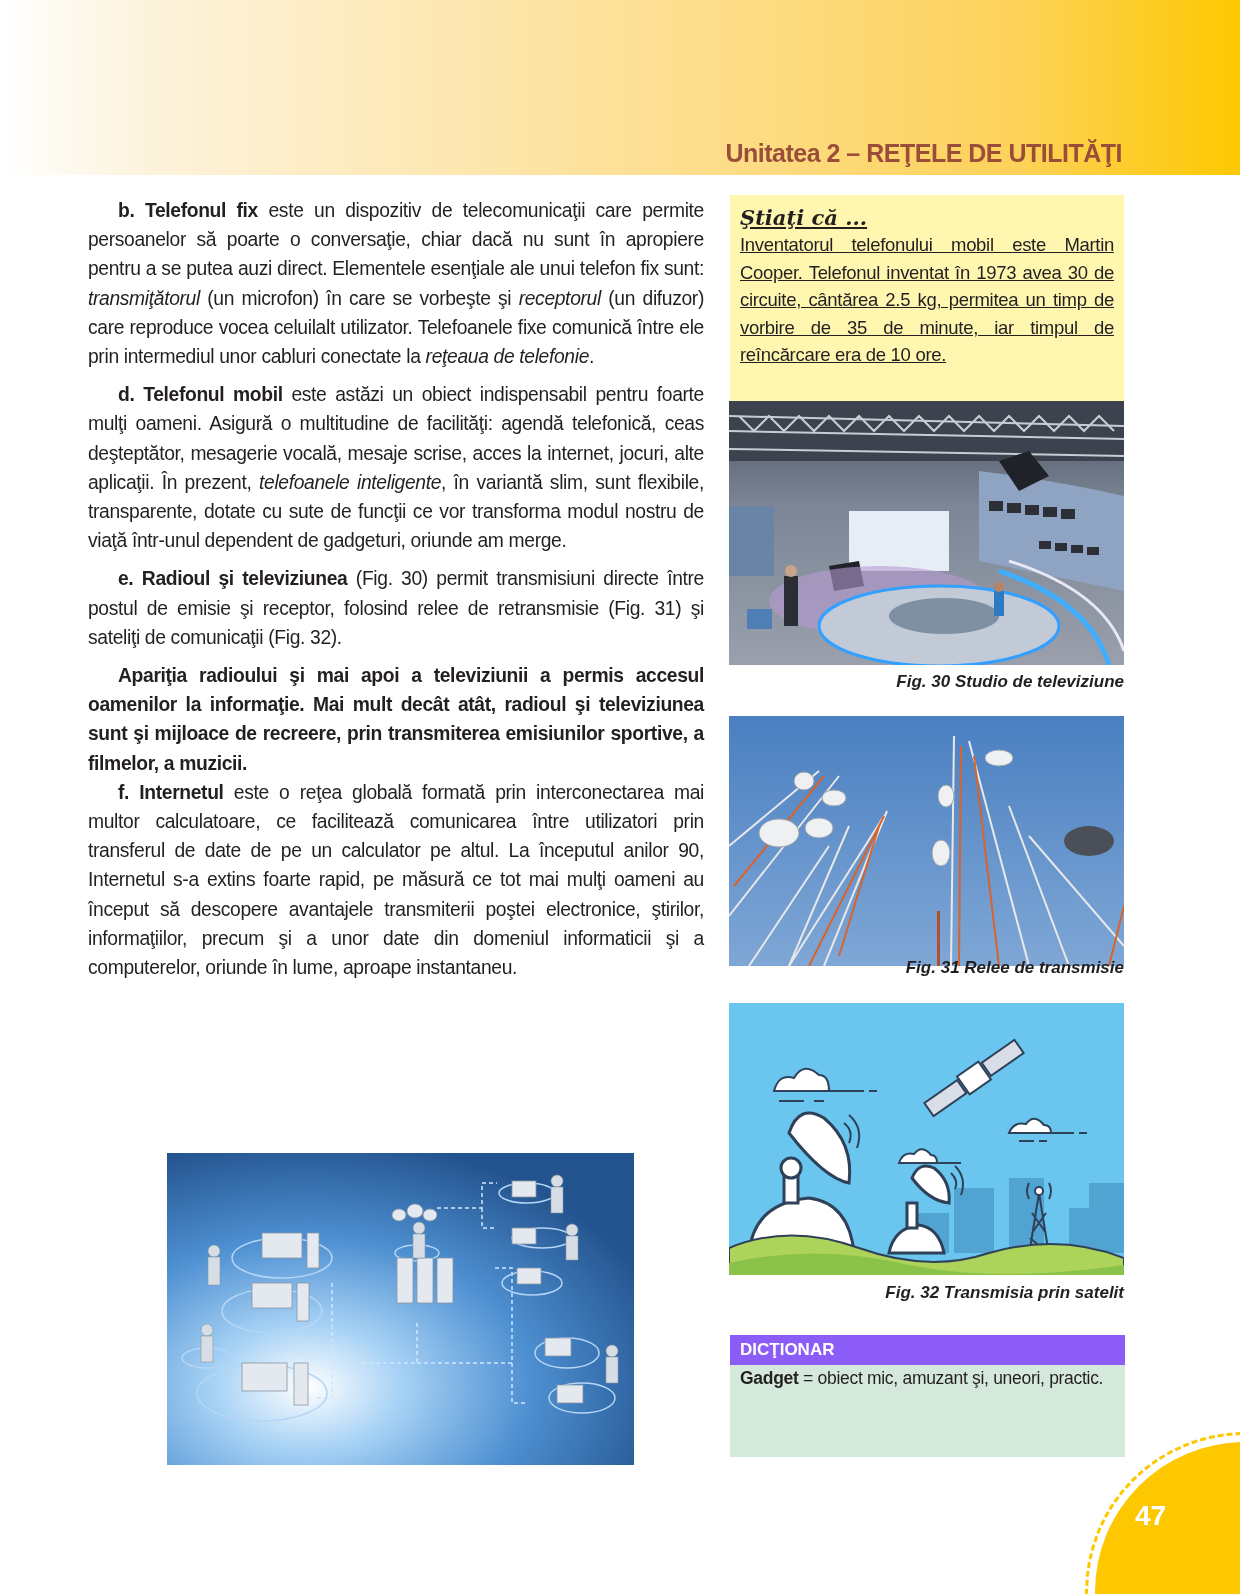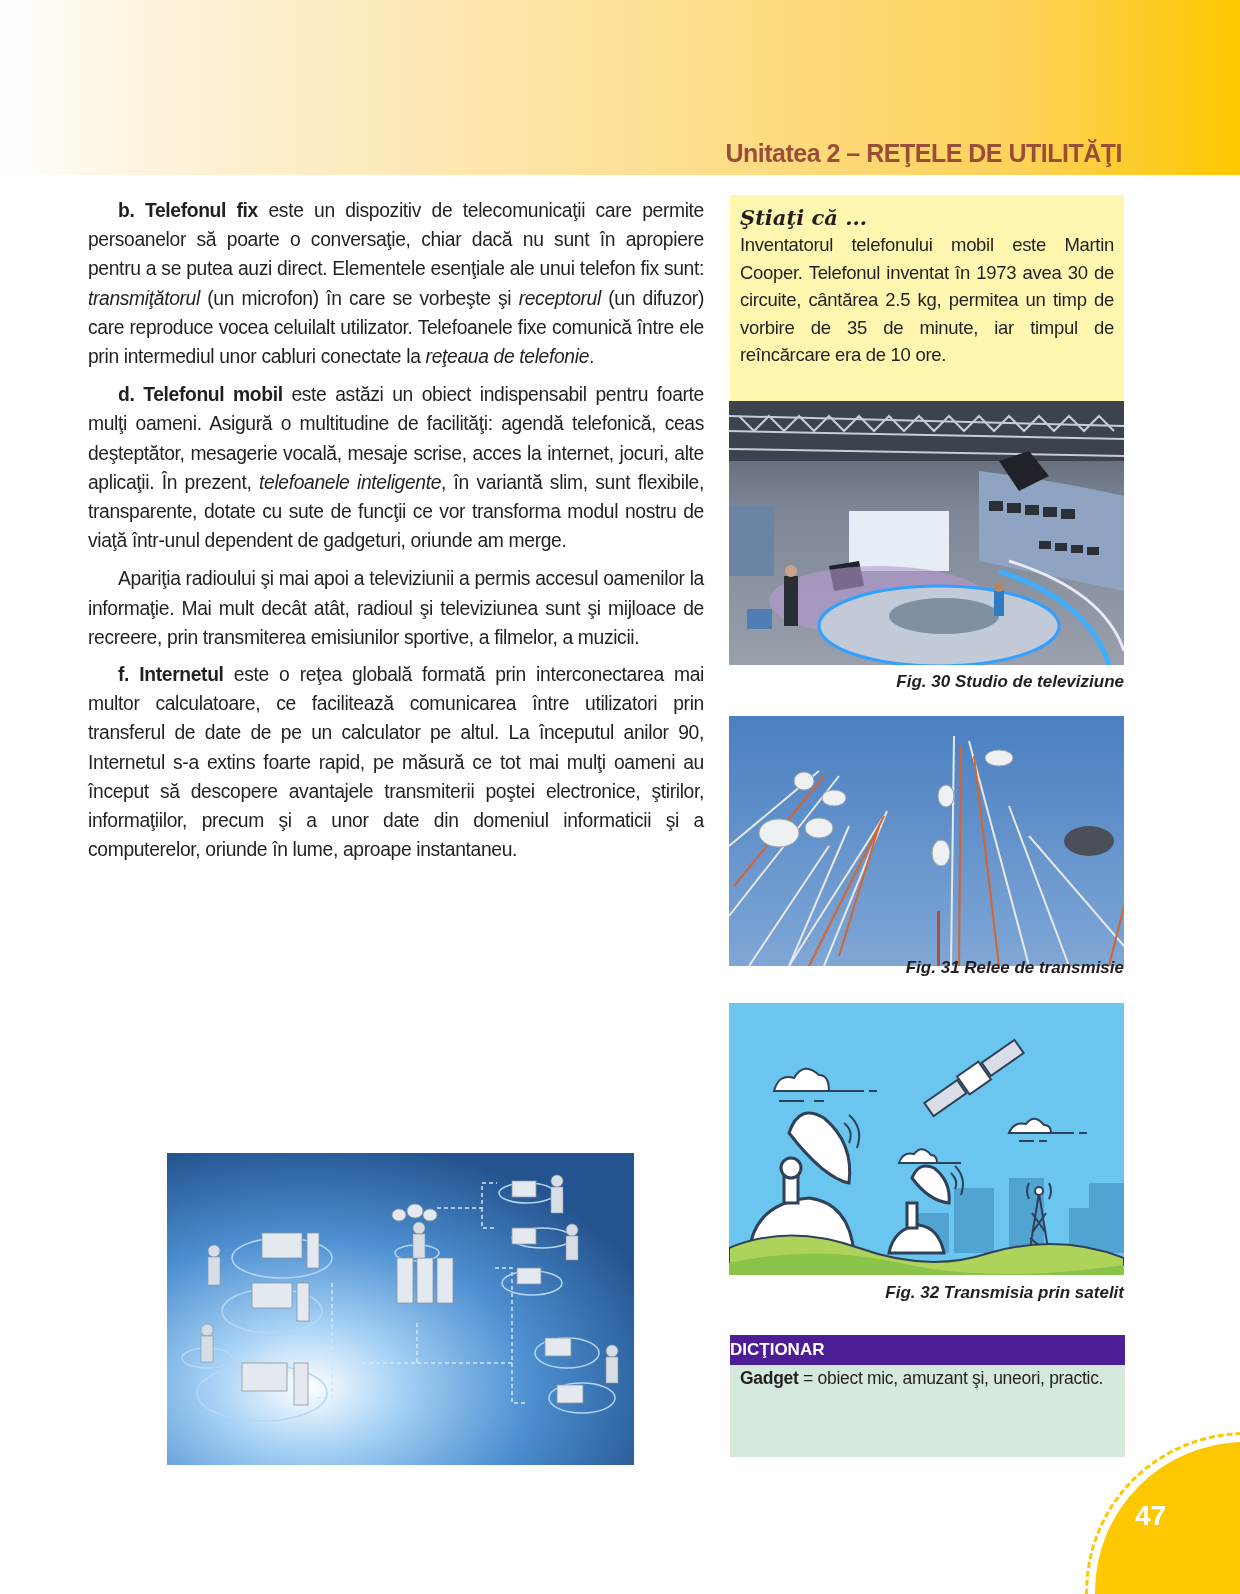--- a/index.html
+++ b/index.html
@@ -16,48 +16,48 @@
   .unit-title {
     position: absolute; right: 118px; top: 131px;
     font-family: "Liberation Sans", sans-serif; font-weight: bold;
     font-size: 25px; color: #9a4e3a; letter-spacing: -0.5px; margin-top: 8px;
   }
   .main-col {
     position: absolute; left: 88px; top: 196px; width: 616px;
     font-size: 19.3px; line-height: 29.2px; letter-spacing: -0.35px;
   }
   .main-col p { margin: 0 0 9px 0; text-align: justify; text-indent: 30px; }
-  .main-col p.tight { margin-bottom: 8px; }
+  .main-col p.tight { margin-bottom: 0; font-weight: bold; }
   .main-col b { font-weight: bold; }
   .main-col i { font-style: italic; }
 
   .fact-box {
     position: absolute; left: 730px; top: 195px; width: 394px; height: 229px;
-    background: #fff6b0; box-sizing: border-box; padding: 10px 10px 0 10px;
+    background: #fff6b0; box-sizing: border-box; padding: 10px 10px 0 10px; text-decoration: underline;
   }
   .fact-title {
     font-family: "DejaVu Serif", serif; font-style: italic; font-weight: bold;
     font-size: 21px; color: #231f20; line-height: 26px;
   }
   .fact-text {
     font-size: 18.5px; line-height: 27.5px; text-align: justify; letter-spacing: -0.3px;
   }
   .figure { position: absolute; left: 729px; width: 395px; overflow: hidden; }
   .figure svg { display: block; width: 100%; height: 100%; }
   .caption {
     position: absolute; right: 116px; font-style: italic; font-weight: bold;
     font-size: 17px; color: #231f20;
   }
   .dict-box {
     position: absolute; left: 730px; top: 1335px; width: 395px; height: 122px;
     background: #d4e9db;
   }
   .dict-head {
-    height: 30px; background: #4c1d95; color: #ffffff; font-weight: bold;
-    font-size: 17px; line-height: 30px; padding-left: 0;
+    height: 30px; background: #8b5cf6; color: #ffffff; font-weight: bold;
+    font-size: 17px; line-height: 30px; padding-left: 10px;
   }
   .dict-body { padding: 0 10px 0 10px; font-size: 17.5px; line-height: 27px; letter-spacing: -0.3px; }
   .dict-body b { font-weight: bold; }
   .page-corner {
     position: absolute; left: 1095px; top: 1442px; width: 300px; height: 300px;
     border-radius: 50%; background: #fdc800;
   }
   .page-corner-dash {
     position: absolute; left: 1085px; top: 1432px; width: 320px; height: 320px;
     border-radius: 50%; border: 3px dashed #fdc800; box-sizing: border-box;
@@ -71,20 +71,21 @@
 </style>
 </head>
 <body>
 
 <div class="header-band"></div>
 <div class="unit-title">Unitatea 2 – REŢELE DE UTILITĂŢI</div>
 
 <div class="main-col">
   <p><b>b. Telefonul fix</b><span> este un dispozitiv de telecomunicaţii care permite persoanelor să poarte o conversaţie, chiar dacă nu sunt în apropiere pentru a se putea auzi direct. Elementele esenţiale ale unui telefon fix sunt: </span><i>transmiţătorul</i><span> (un microfon) în care se vorbeşte şi </span><i>receptorul</i><span> (un difuzor) care reproduce vocea celuilalt utilizator. Telefoanele fixe comunică între ele prin intermediul unor cabluri conectate la </span><i>reţeaua de telefonie</i><span>.</span></p>
   <p><b>d. Telefonul mobil</b><span> este astăzi un obiect indispensabil pentru foarte mulţi oameni. Asigură o multitudine de facilităţi: agendă telefonică, ceas deşteptător, mesagerie vocală, mesaje scrise, acces la internet, jocuri, alte aplicaţii. În prezent, </span><i>telefoanele inteligente</i><span>, în variantă slim, sunt flexibile, transparente, dotate cu sute de funcţii ce vor transforma modul nostru de viaţă într-unul dependent de gadgeturi, oriunde am merge.</span></p>
+  <p><b>e. Radioul şi televiziunea</b><span> (Fig. 30) permit transmisiuni directe între postul de emisie şi receptor, folosind relee de retransmisie (Fig. 31) şi sateliţi de comunicaţii (Fig. 32).</span></p>
   <p class="tight"><span>Apariţia radioului şi mai apoi a televiziunii a permis accesul oamenilor la informaţie. Mai mult decât atât, radioul şi televiziunea sunt şi mijloace de recreere, prin transmiterea emisiunilor sportive, a filmelor, a muzicii.</span></p>
   <p><b>f. Internetul</b><span> este o reţea globală formată prin interconectarea mai multor calculatoare, ce facilitează comunicarea între utilizatori prin transferul de date de pe un calculator pe altul. La începutul anilor 90, Internetul s-a extins foarte rapid, pe măsură ce tot mai mulţi oameni au început să descopere avantajele transmiterii poştei electronice, ştirilor, informaţiilor, precum şi a unor date din domeniul informaticii şi a computerelor, oriunde în lume, aproape instantaneu.</span></p>
 </div>
 
 <div class="fact-box">
   <div class="fact-title">Ştiaţi că ...</div>
   <div class="fact-text">Inventatorul telefonului mobil este Martin Cooper. Telefonul inventat în 1973 avea 30 de circuite, cântărea 2.5 kg, permitea un timp de vorbire de 35 de minute, iar timpul de reîncărcare era de 10 ore.</div>
 </div>
 
 <div class="figure" style="top:401px;height:264px;">

